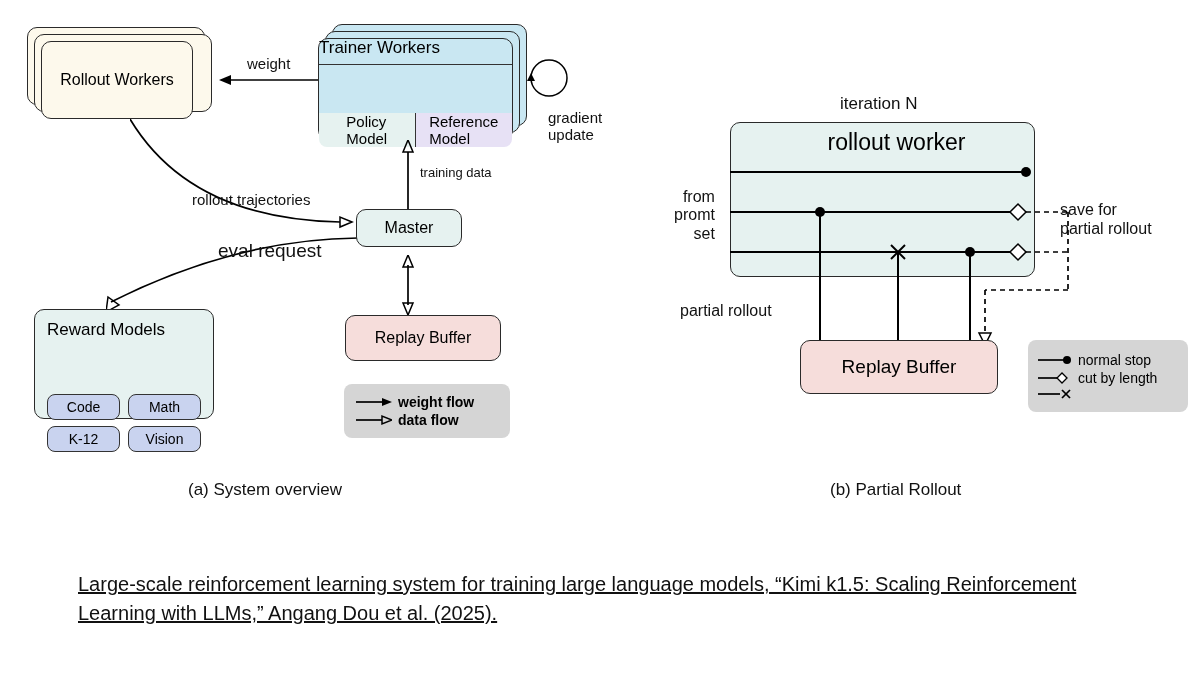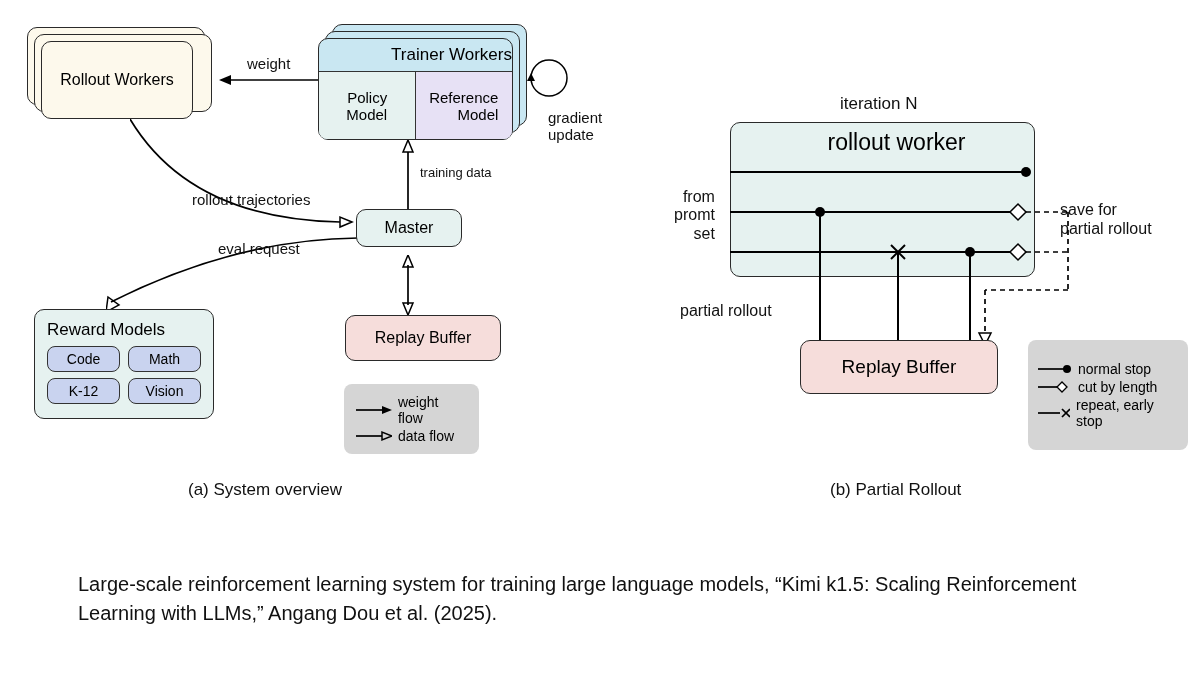--- a/index.html
+++ b/index.html
@@ -10,25 +10,26 @@
     background: #fff;
     width: 1200px;
     height: 675px;
     overflow: hidden;
     position: relative;
   }
   .box {
     position: absolute;
     border: 1.5px solid #2a2a2a;
     border-radius: 10px;
-    text-align: right;
+    text-align: left;
     font-size: 16px;
     display: flex;
     align-items: center;
     justify-content: center;
+    gap: 48px;
   }
   .stack-shadow {
     position: absolute;
     border: 1.5px solid #2a2a2a;
     border-radius: 10px;
   }
   .label {
     position: absolute;
     font-size: 16px;
     color: #111;
@@ -106,21 +107,21 @@
 <svg style="position:absolute; left:130px; top:119px; width:225px; height:110px;">
   <path d="M0,0 Q 60,100 210,103" fill="none" stroke="#000" stroke-width="1.7"></path>
   <polygon points="222,103 210,98 210,108" fill="none" stroke="#000" stroke-width="1.5"></polygon>
 </svg>
 <div class="label" style="left:192px; top:191px; font-size:15px;">rollout trajectories</div>
 
 <svg style="position:absolute; left:106px; top:234px; width:252px; height:82px;">
   <path d="M252,4 Q 130,5 5,68" fill="none" stroke="#000" stroke-width="1.7"></path>
   <polygon points="0,78 2,63 13,71" fill="none" stroke="#000" stroke-width="1.5"></polygon>
 </svg>
-<div class="label" style="left:218px; top:240px; font-size:15px;">eval request</div>
+<div class="label" style="left:218px; top:240px; font-size:19px;">eval request</div>
 
 <svg style="position:absolute; left:398px; top:140px; width:20px; height:70px;">
   <line x1="10" y1="70" x2="10" y2="12" stroke="#000" stroke-width="1.7"></line>
   <polygon points="10,0 5,12 15,12" fill="none" stroke="#000" stroke-width="1.5"></polygon>
 </svg>
 <div class="label" style="left:420px; top:165px; font-size:13px;">training data</div>
 
 <div class="box" style="left:356px; top:209px; width:106px; height:38px; background:#e6f2f0;">
   <span>Master</span>
 </div>
@@ -138,21 +139,21 @@
     <div class="pill">Math</div>
     <div class="pill">K-12</div>
     <div class="pill">Vision</div>
   </div>
 </div>
 
 <div class="box" style="left:345px; top:315px; width:156px; height:46px; background:#f6dddb;">
   <span>Replay Buffer</span>
 </div>
 
-<div class="legend-box" style="left:344px; top:384px; width:135px;">
+<div class="legend-box" style="left:344px; top:384px; width:166px;font-weight:bold;">
   <div class="legend-row">
     <svg width="36" height="12">
         <line x1="0" y1="6" x2="28" y2="6" stroke="#000" stroke-width="1.7"></line>
         <polygon points="36,6 26,2 26,10" fill="#000"></polygon>
       </svg>
     <span>weight flow</span>
   </div>
   <div class="legend-row">
     <svg width="36" height="12">
         <line x1="0" y1="6" x2="26" y2="6" stroke="#000" stroke-width="1.7"></line>
@@ -205,40 +206,39 @@
   <line x1="350" y1="62" x2="350" y2="140" stroke="#000" stroke-width="1.7" stroke-dasharray="5,4"></line>
   <line x1="350" y1="140" x2="267" y2="140" stroke="#000" stroke-width="1.7" stroke-dasharray="5,4"></line>
   <line x1="267" y1="140" x2="267" y2="185" stroke="#000" stroke-width="1.7" stroke-dasharray="5,4"></line>
   <polygon points="267,195 261,183 273,183" fill="none" stroke="#000" stroke-width="1.5"></polygon>
 </svg>
 
 <div class="box" style="left:800px; top:340px; width:198px; height:54px; background:#f6dddb; font-size:19px;">
   <span>Replay Buffer</span>
 </div>
 
-<div class="legend-box" style="left:1028px; top:340px; width:160px; padding:19px 10px;">
+<div class="legend-box" style="left:1028px; top:340px; width:160px; padding:10px 10px;">
   <div class="legend-row">
     <svg width="34" height="12">
         <line x1="0" y1="6" x2="26" y2="6" stroke="#000" stroke-width="1.7"></line>
         <circle cx="29" cy="6" r="4" fill="#000"></circle>
       </svg>
     <span>normal stop</span>
   </div>
   <div class="legend-row">
     <svg width="34" height="12">
         <line x1="0" y1="6" x2="24" y2="6" stroke="#000" stroke-width="1.7"></line>
         <polygon points="29,6 24,1 19,6 24,11" fill="#fff" stroke="#000" stroke-width="1.3"></polygon>
       </svg>
     <span>cut by length</span>
   </div>
   <div class="legend-row">
     <svg width="34" height="12">
         <line x1="0" y1="6" x2="22" y2="6" stroke="#000" stroke-width="1.7"></line>
         <line x1="24" y1="2" x2="32" y2="10" stroke="#000" stroke-width="1.7"></line>
         <line x1="32" y1="2" x2="24" y2="10" stroke="#000" stroke-width="1.7"></line>
       </svg>
-    <span>repeat, early stop</span>
   </div>
 </div>
 
 <div class="caption" style="left:830px; top:480px;">(b) Partial Rollout</div>
 
-<div class="citation" style="left:78px; top:570px; width:1060px;">Large-scale reinforcement learning system for training large language models, “Kimi k1.5: Scaling Reinforcement Learning with LLMs,” Angang Dou et al. (2025).</div>
+<div class="citation" style="left:78px; top:570px; width:1060px;text-decoration:underline;">Large-scale reinforcement learning system for training large language models, “Kimi k1.5: Scaling Reinforcement Learning with LLMs,” Angang Dou et al. (2025).</div>
 
 </body></html>

